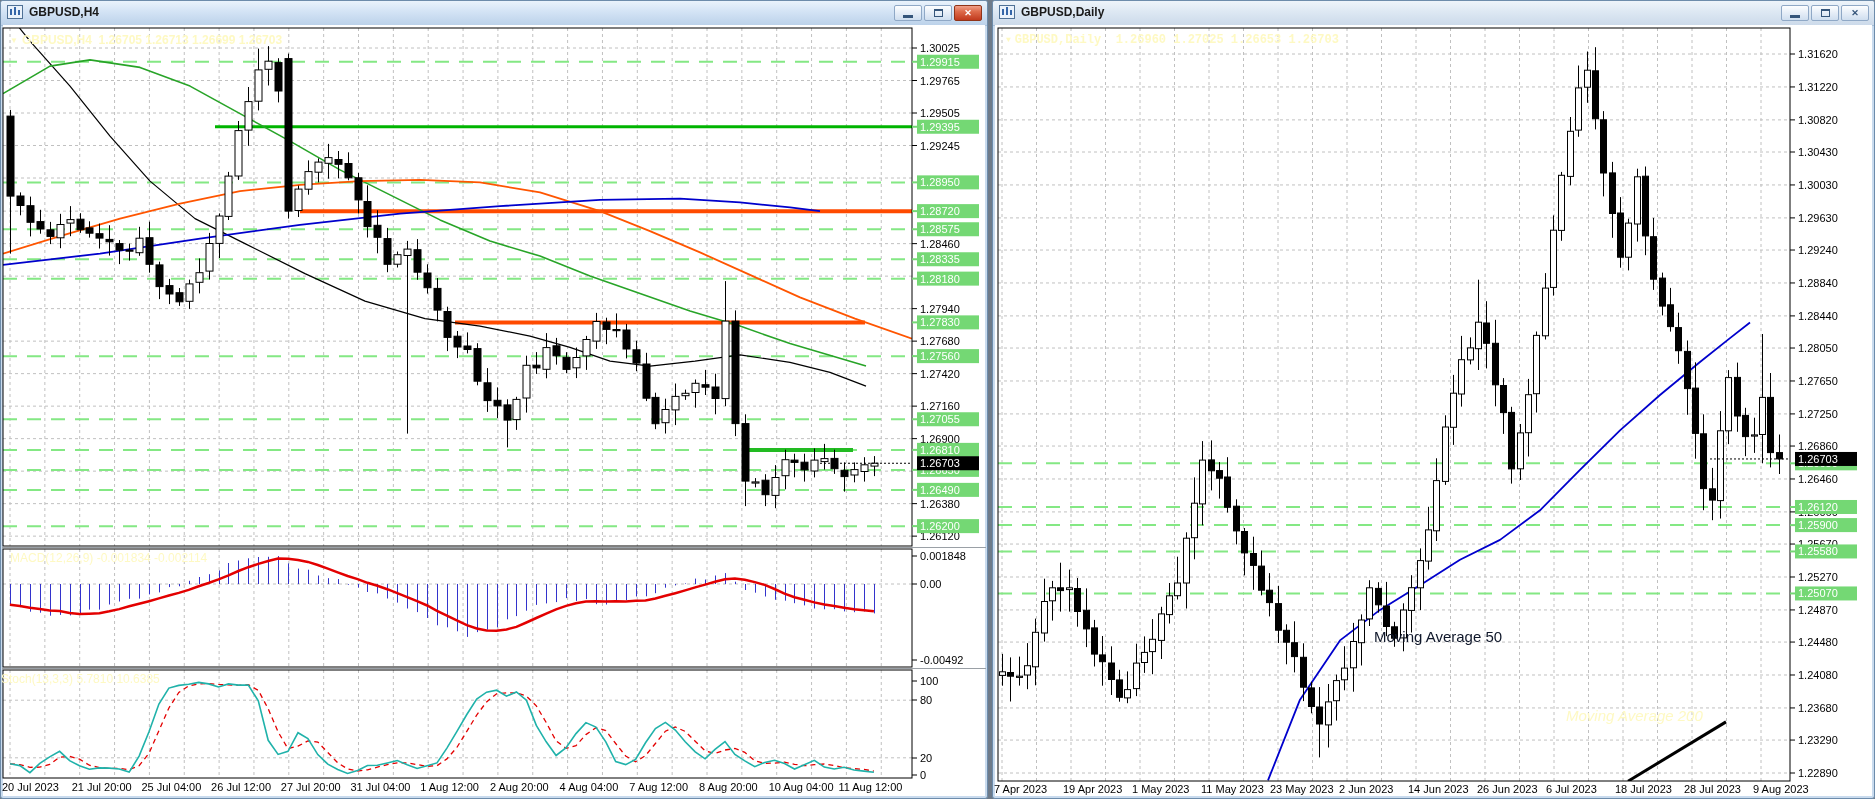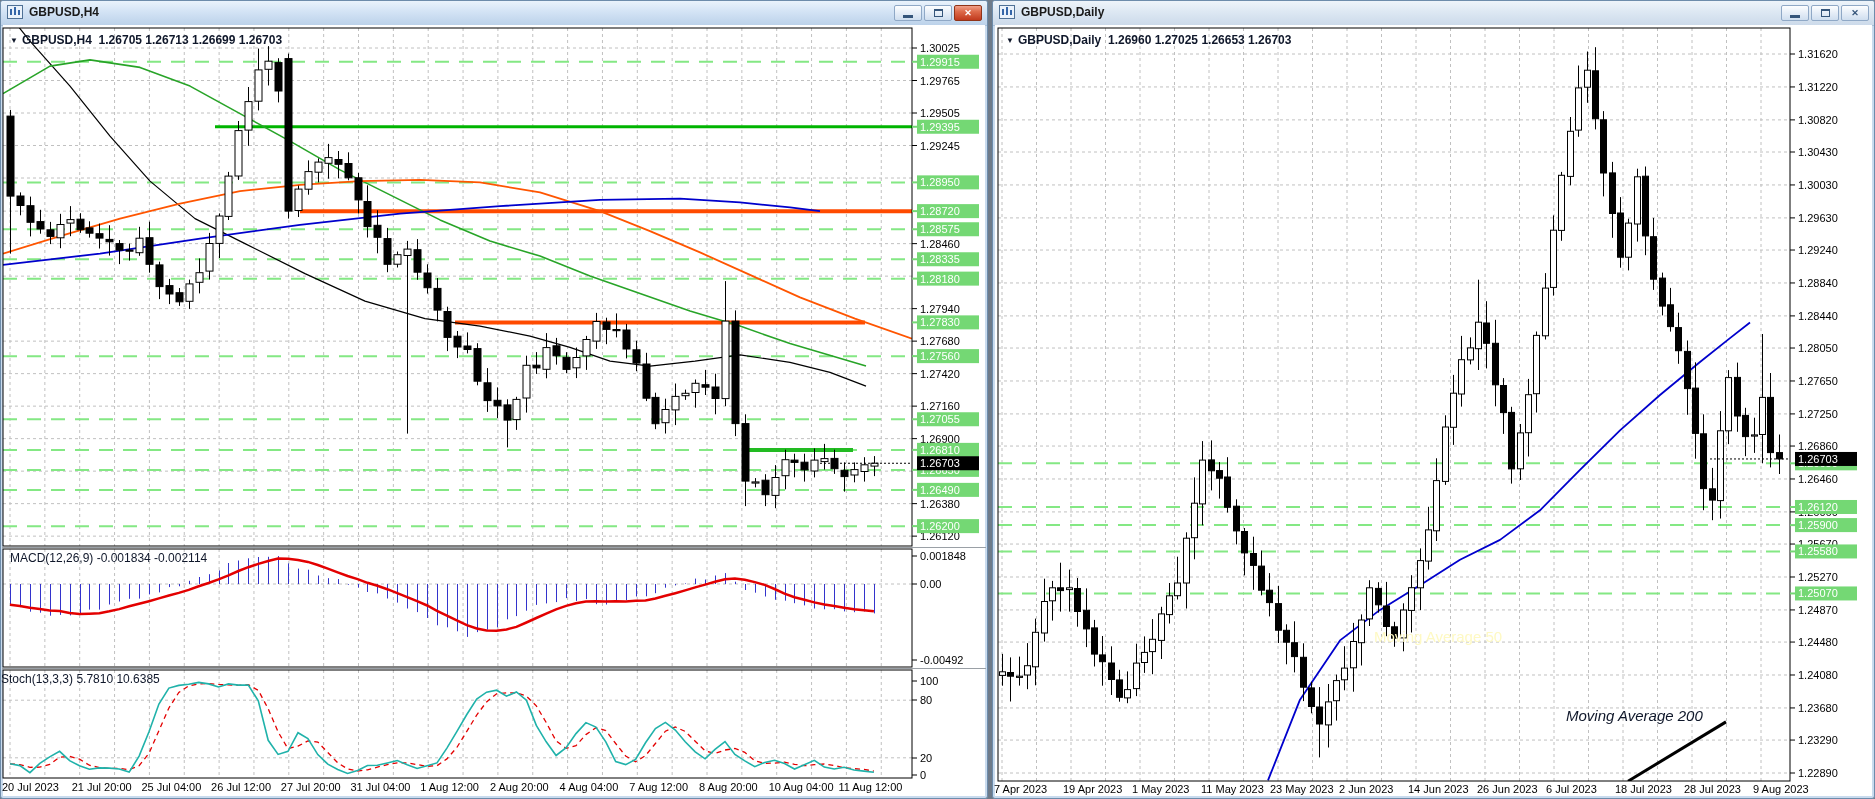--- a/index.html
+++ b/index.html
@@ -17,21 +17,21 @@
   .btn{width:28px;height:16px;border:1px solid #8fa8c6;border-radius:2px;box-sizing:border-box;
        background:linear-gradient(180deg,#fdfeff,#e8eff8 45%,#cfdeef);position:relative;
        display:flex;align-items:center;justify-content:center;}
   .btn.closered{background:linear-gradient(180deg,#f0a08a,#dd6a4a 40%,#c13a1e);border-color:#8f3318;
        color:#fff;font-size:9px;font-weight:bold;}
   .btn.closegray{color:#35557a;font-size:9px;font-weight:bold;}
   .g-min{width:10px;height:3px;background:#35557a;margin-top:7px;}
   .g-max{width:9px;height:8px;border:1px solid #35557a;border-top-width:2px;box-sizing:border-box;}
   .client{position:absolute;left:2px;right:2px;top:24px;bottom:2px;background:#ffffff;}
   #overlay{position:absolute;left:0;top:0;pointer-events:none;z-index:5;}
-  .txtov{position:absolute;z-index:6;pointer-events:none;white-space:nowrap;color:#0f172a;}
+  .txtov{position:absolute;z-index:6;pointer-events:none;white-space:nowrap;color:#fef9c3;}
   .info{font-size:12px;font-weight:bold;}
   .tri{font-size:8px;vertical-align:1px;margin-right:4px;}
   .indlabel{font-size:12px;}
   .malabel{font-size:15px;}
 </style>
 </head>
 <body>
 
 <div class="desktop">
 
@@ -920,20 +920,20 @@
       <text x="1477" y="793" font-family="Liberation Sans, sans-serif" font-size="11px" fill="#000">26 Jun 2023</text>
       <text x="1546" y="793" font-family="Liberation Sans, sans-serif" font-size="11px" fill="#000">6 Jul 2023</text>
       <text x="1615" y="793" font-family="Liberation Sans, sans-serif" font-size="11px" fill="#000">18 Jul 2023</text>
       <text x="1684" y="793" font-family="Liberation Sans, sans-serif" font-size="11px" fill="#000">28 Jul 2023</text>
       <text x="1753" y="793" font-family="Liberation Sans, sans-serif" font-size="11px" fill="#000">9 Aug 2023</text>
     </svg>
 
   <div class="txtov info" style="left:10px;top:33px;">
     <span class="tri">▼</span><span>GBPUSD,H4</span>&nbsp;&nbsp;<span>1.26705 1.26713 1.26699 1.26703</span>
   </div>
-  <div class="txtov info" style="left:1006px;top:33px;">
+  <div class="txtov info" style="left:1006px;top:33px;font-family:Liberation Mono, monospace;">
     <span class="tri">▼</span><span>GBPUSD,Daily</span>&nbsp;&nbsp;<span>1.26960 1.27025 1.26653 1.26703</span>
   </div>
   <div class="txtov indlabel" style="left:10px;top:551px;">MACD(12,26,9) -0.001834 -0.002114</div>
   <div class="txtov indlabel" style="left:1px;top:672px;">Stoch(13,3,3) 5.7810 10.6385</div>
-  <div class="txtov malabel" style="left:1374px;top:628px;color:#fef9c3;">Moving Average 50</div>
+  <div class="txtov malabel" style="left:1374px;top:628px;color:#0f172a;">Moving Average 50</div>
   <div class="txtov malabel" style="left:1566px;top:707px;font-style:italic;">Moving Average 200</div>
 </div>
 
 </body></html>

